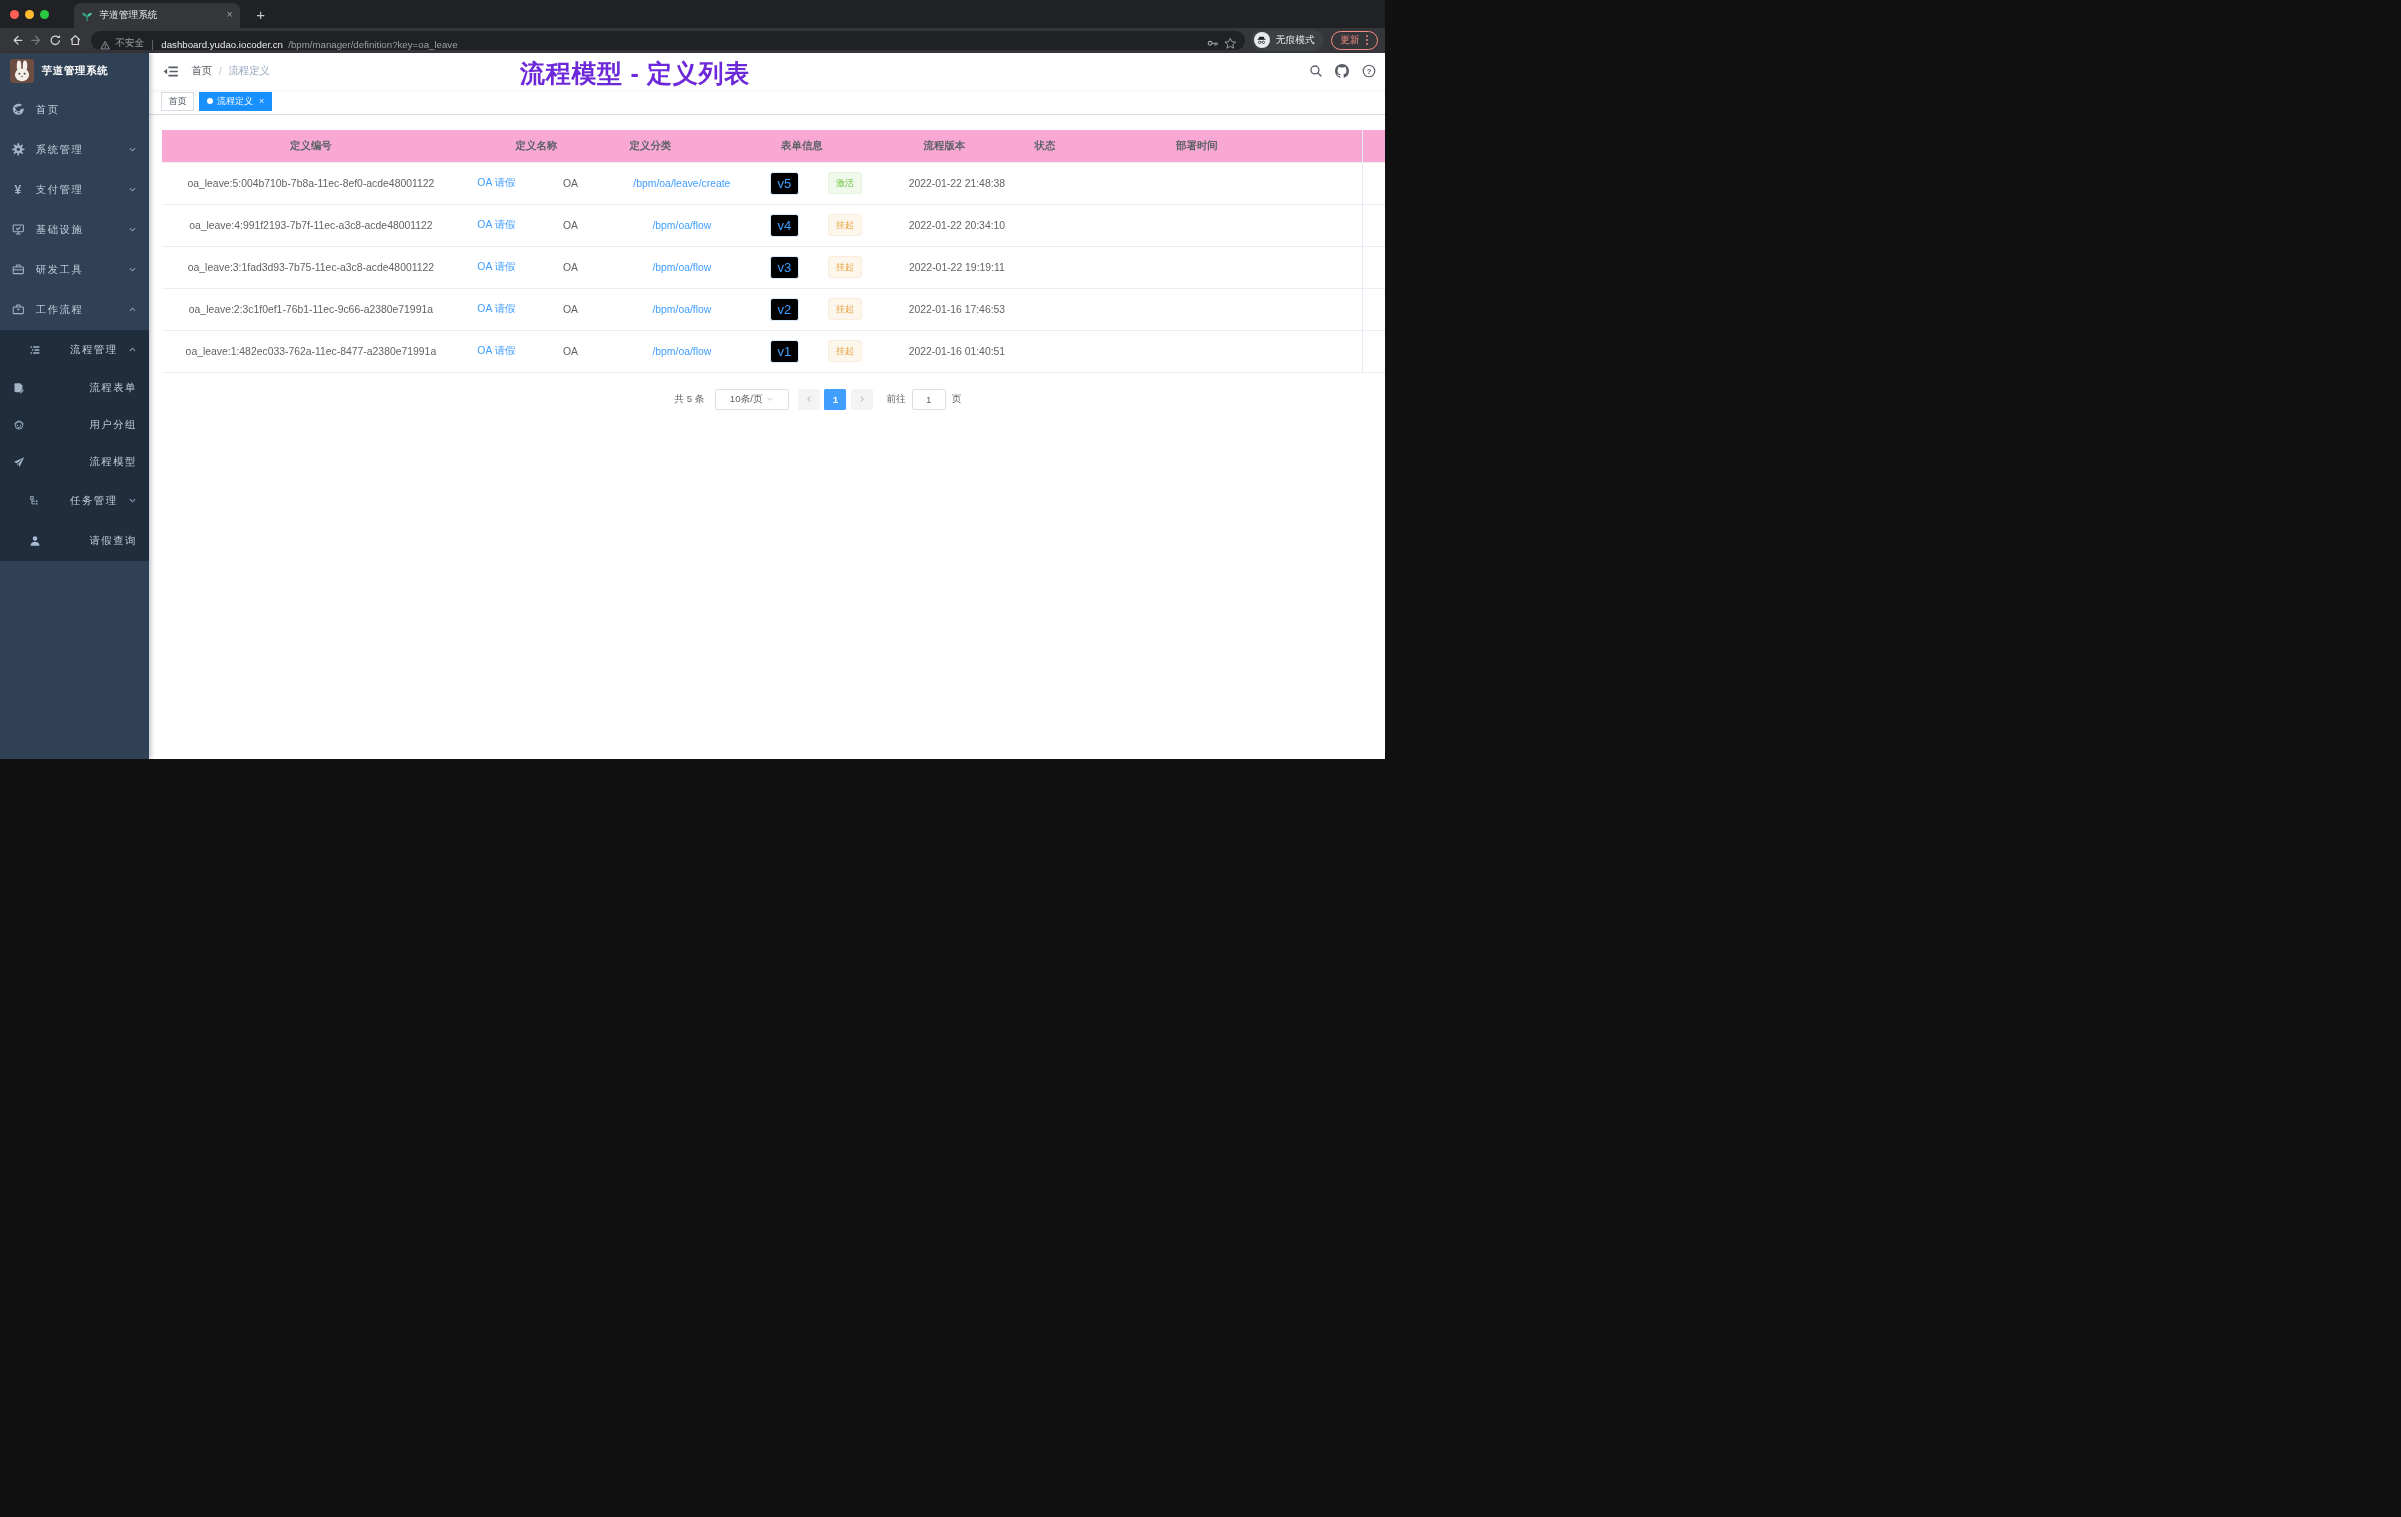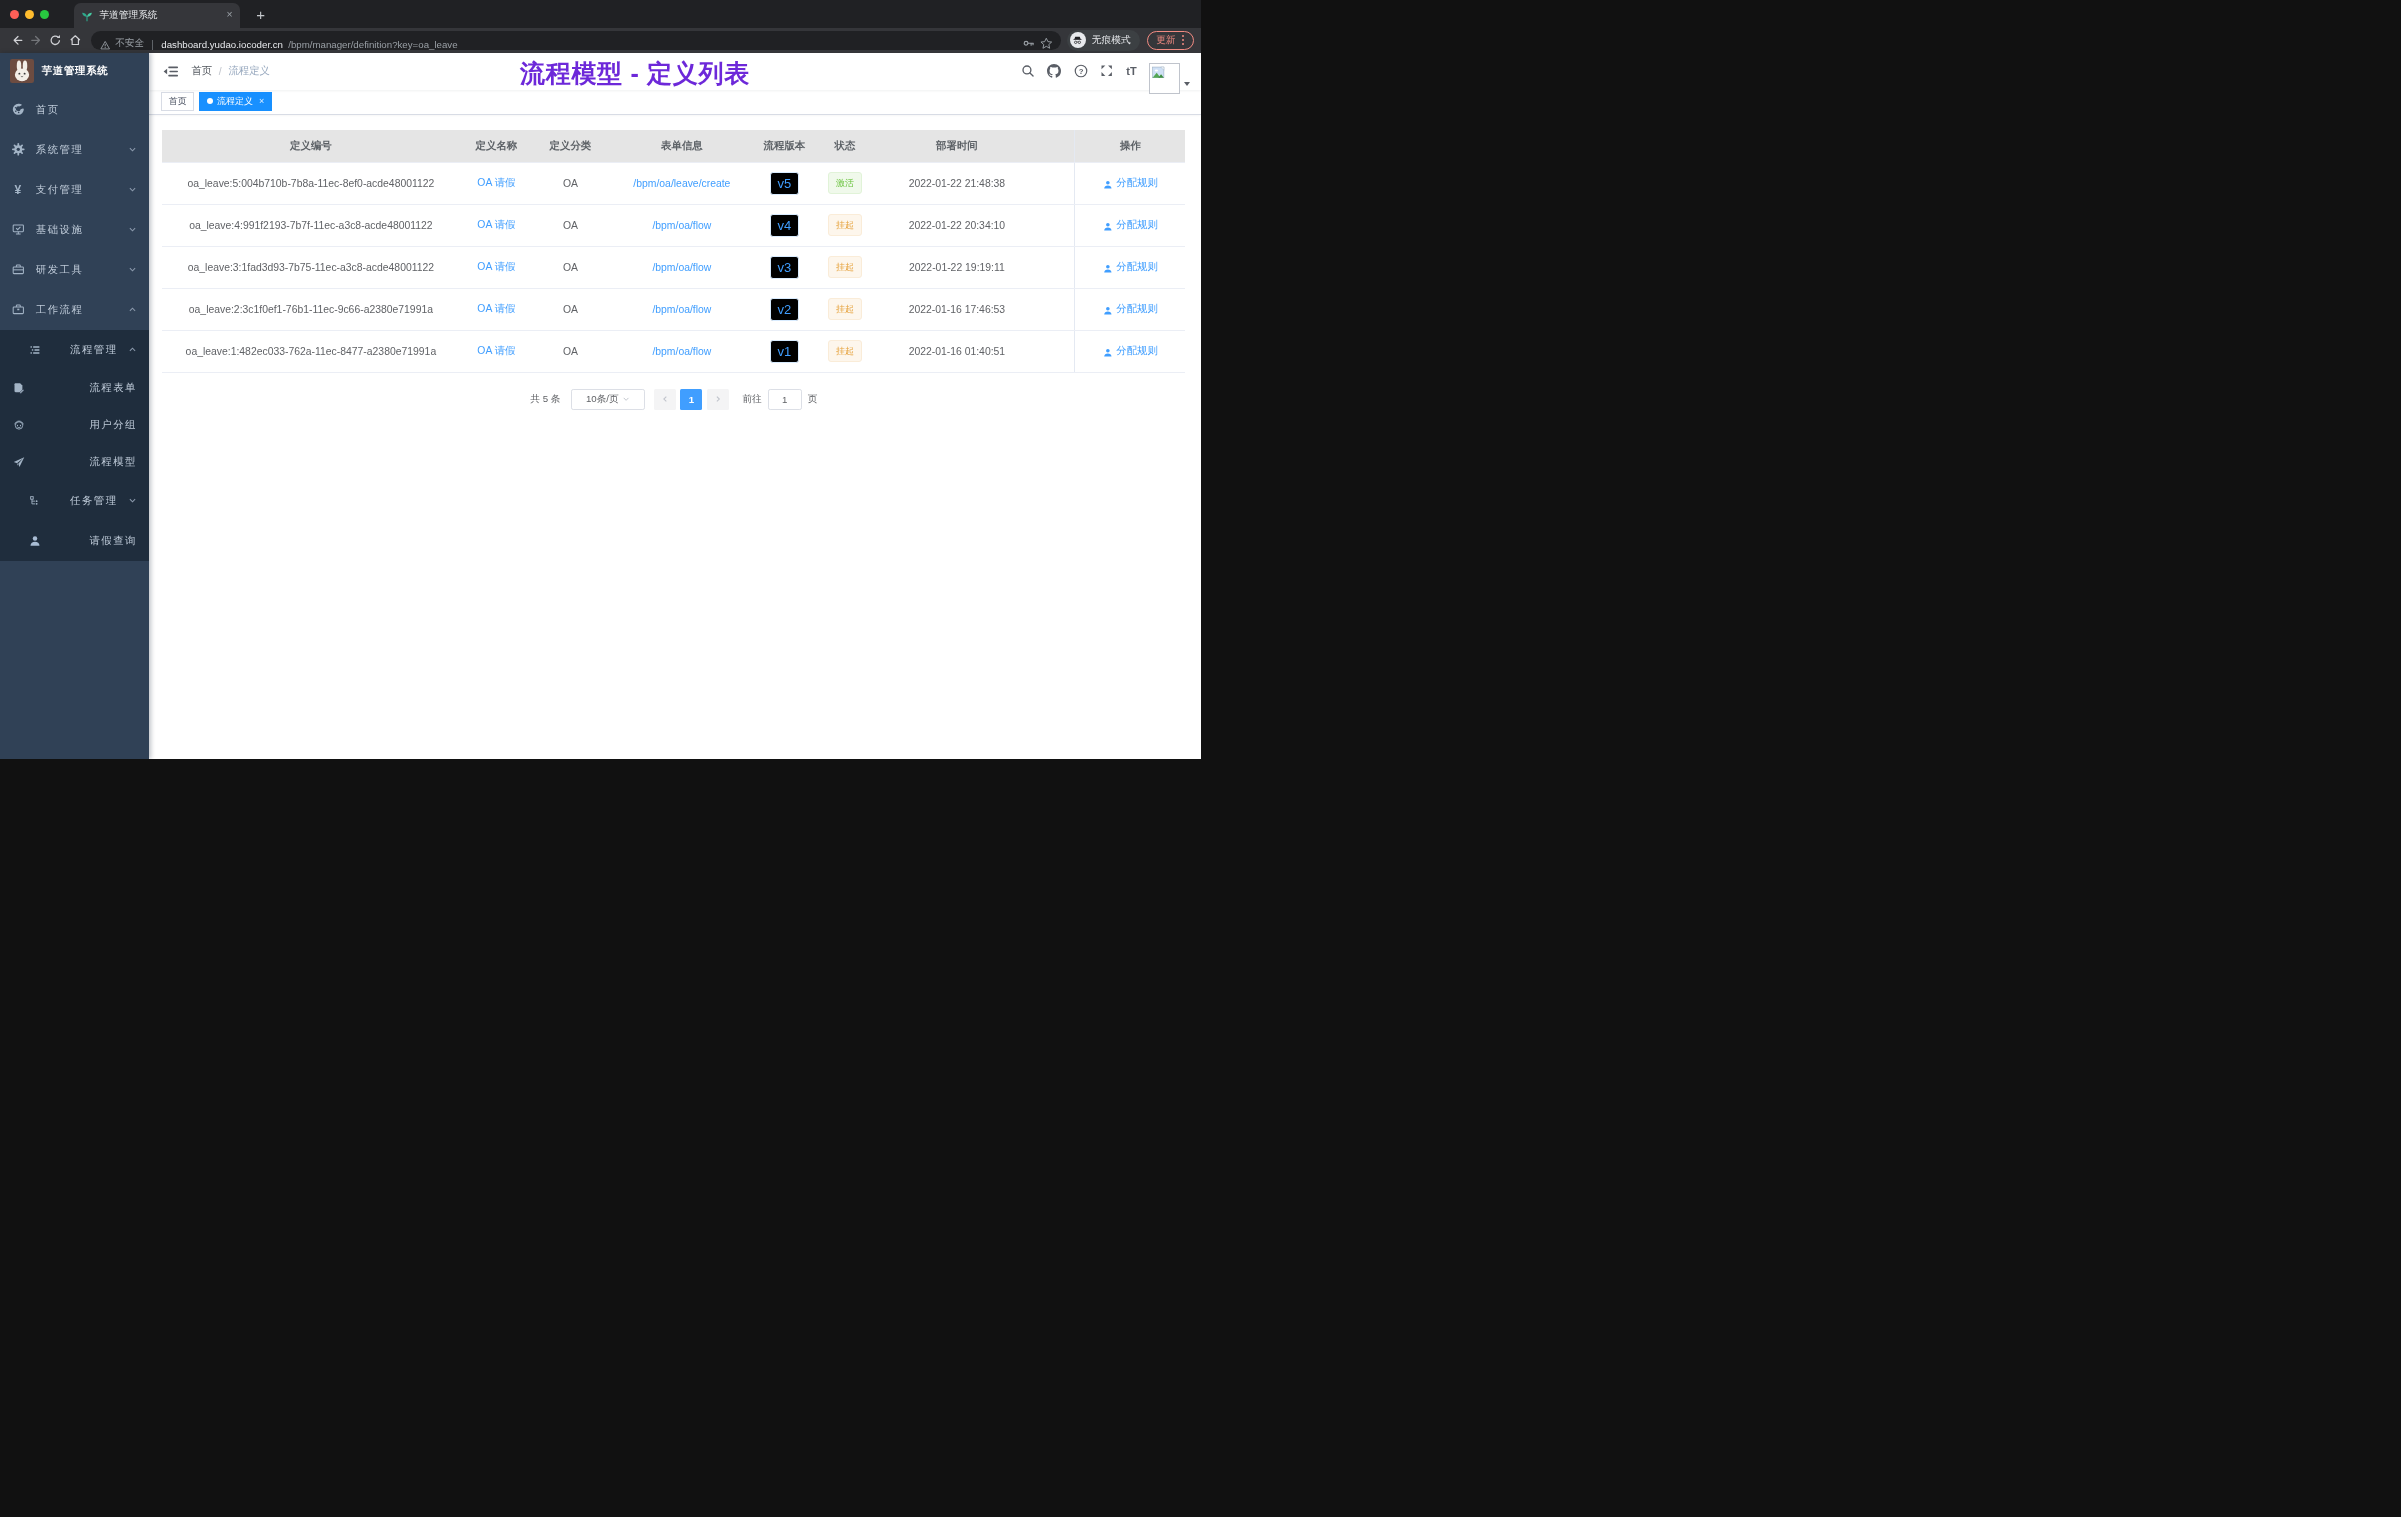--- a/index.html
+++ b/index.html
@@ -1,17 +1,17 @@
 <!DOCTYPE html>
 <html style="font-size:12px"><head>
 <meta charset="utf-8">
 <style>
   * { margin:0; padding:0; box-sizing:border-box; }
   body { background:#111; font-family:"Liberation Sans", sans-serif; }
-  .screen { position:relative; width:1201px; height:759px; background:#fff; overflow:hidden; }
+  .screen { position:relative; width:1385px; height:759px; background:#fff; overflow:hidden; }
 
   
   .tab-strip { position:relative; height:28px; background:#202124; }
   .traffic { position:absolute; left:10.4px; top:9.7px; display:flex; gap:6px; }
   .traffic span { width:9px; height:9px; border-radius:50%; display:block; }
   .tl-red{background:#ff5f57;} .tl-yellow{background:#febc2e;} .tl-green{background:#28c840;}
   .tab { position:absolute; left:74px; bottom:0; width:166px; height:25px; background:#35363a;
          border-radius:6.7px 6.7px 0 0; display:flex; align-items:center; padding:0 7.4px; gap:6px; }
   .tab-title { flex:1; font-size:9.7px; color:#e8eaed; white-space:nowrap; overflow:hidden; }
   .tab-close { color:#9aa0a6; font-size:10.4px; line-height:1; cursor:default; }
@@ -83,22 +83,22 @@
          border:0.7px solid #d8dce5; background:#fff; color:#495060; font-size:9px; cursor:default; }
   .tag.active { background:#1890ff; border-color:#1890ff; color:#fff; }
   .tag-dot { width:6px; height:6px; border-radius:50%; background:#fff; }
   .tag-close { font-size:9px; margin-left:1.5px; opacity:.85; }
 
   
   .content { flex:1; padding:15px 15.6px 0 13.4px; }
   .etable { width:100%; color:#606266; }
   .t-row { display:grid; grid-template-columns:297px 74px 74px 149px 56px 65px 159px 1fr 111px;
            height:42px; border-bottom:0.7px solid #ebeef5; }
-  .t-row.head { height:33px; background:#e5e5e5; border-bottom:0.7px solid #ebeef5;
-                font-weight:bold; color:#5c6166; }
+  .t-row.head { height:33px; background:#f9a8d4; border-bottom:0.7px solid #ebeef5;
+                font-weight:bold; color:#5c6166;gap:40px; }
   .cell { display:flex; align-items:center; justify-content:center; height:100%;
           font-size:10.4px; overflow:hidden; white-space:nowrap; padding:0 3px; }
   .cell.op { border-left:0.7px solid #e4e9f2; }
   .link { color:#409eff; cursor:pointer; }
   .vtag { display:inline-block; padding:3px 6.7px; font-size:13px; border-radius:3px;
           background:#000000; border:0.7px solid #d9ecff; color:#409eff; }
   .stag { display:inline-block; padding:3.7px 7.4px; font-size:9px; border-radius:3px; }
   .stag.success { background:#f0f9eb; border:0.7px solid #e1f3d8; color:#67c23a; }
   .stag.warning { background:#fdf6ec; border:0.7px solid #faecd8; color:#e6a23c; }
   .act-link { display:flex; align-items:flex-end; gap:3.7px; color:#409eff; font-size:10.4px; cursor:pointer; }

